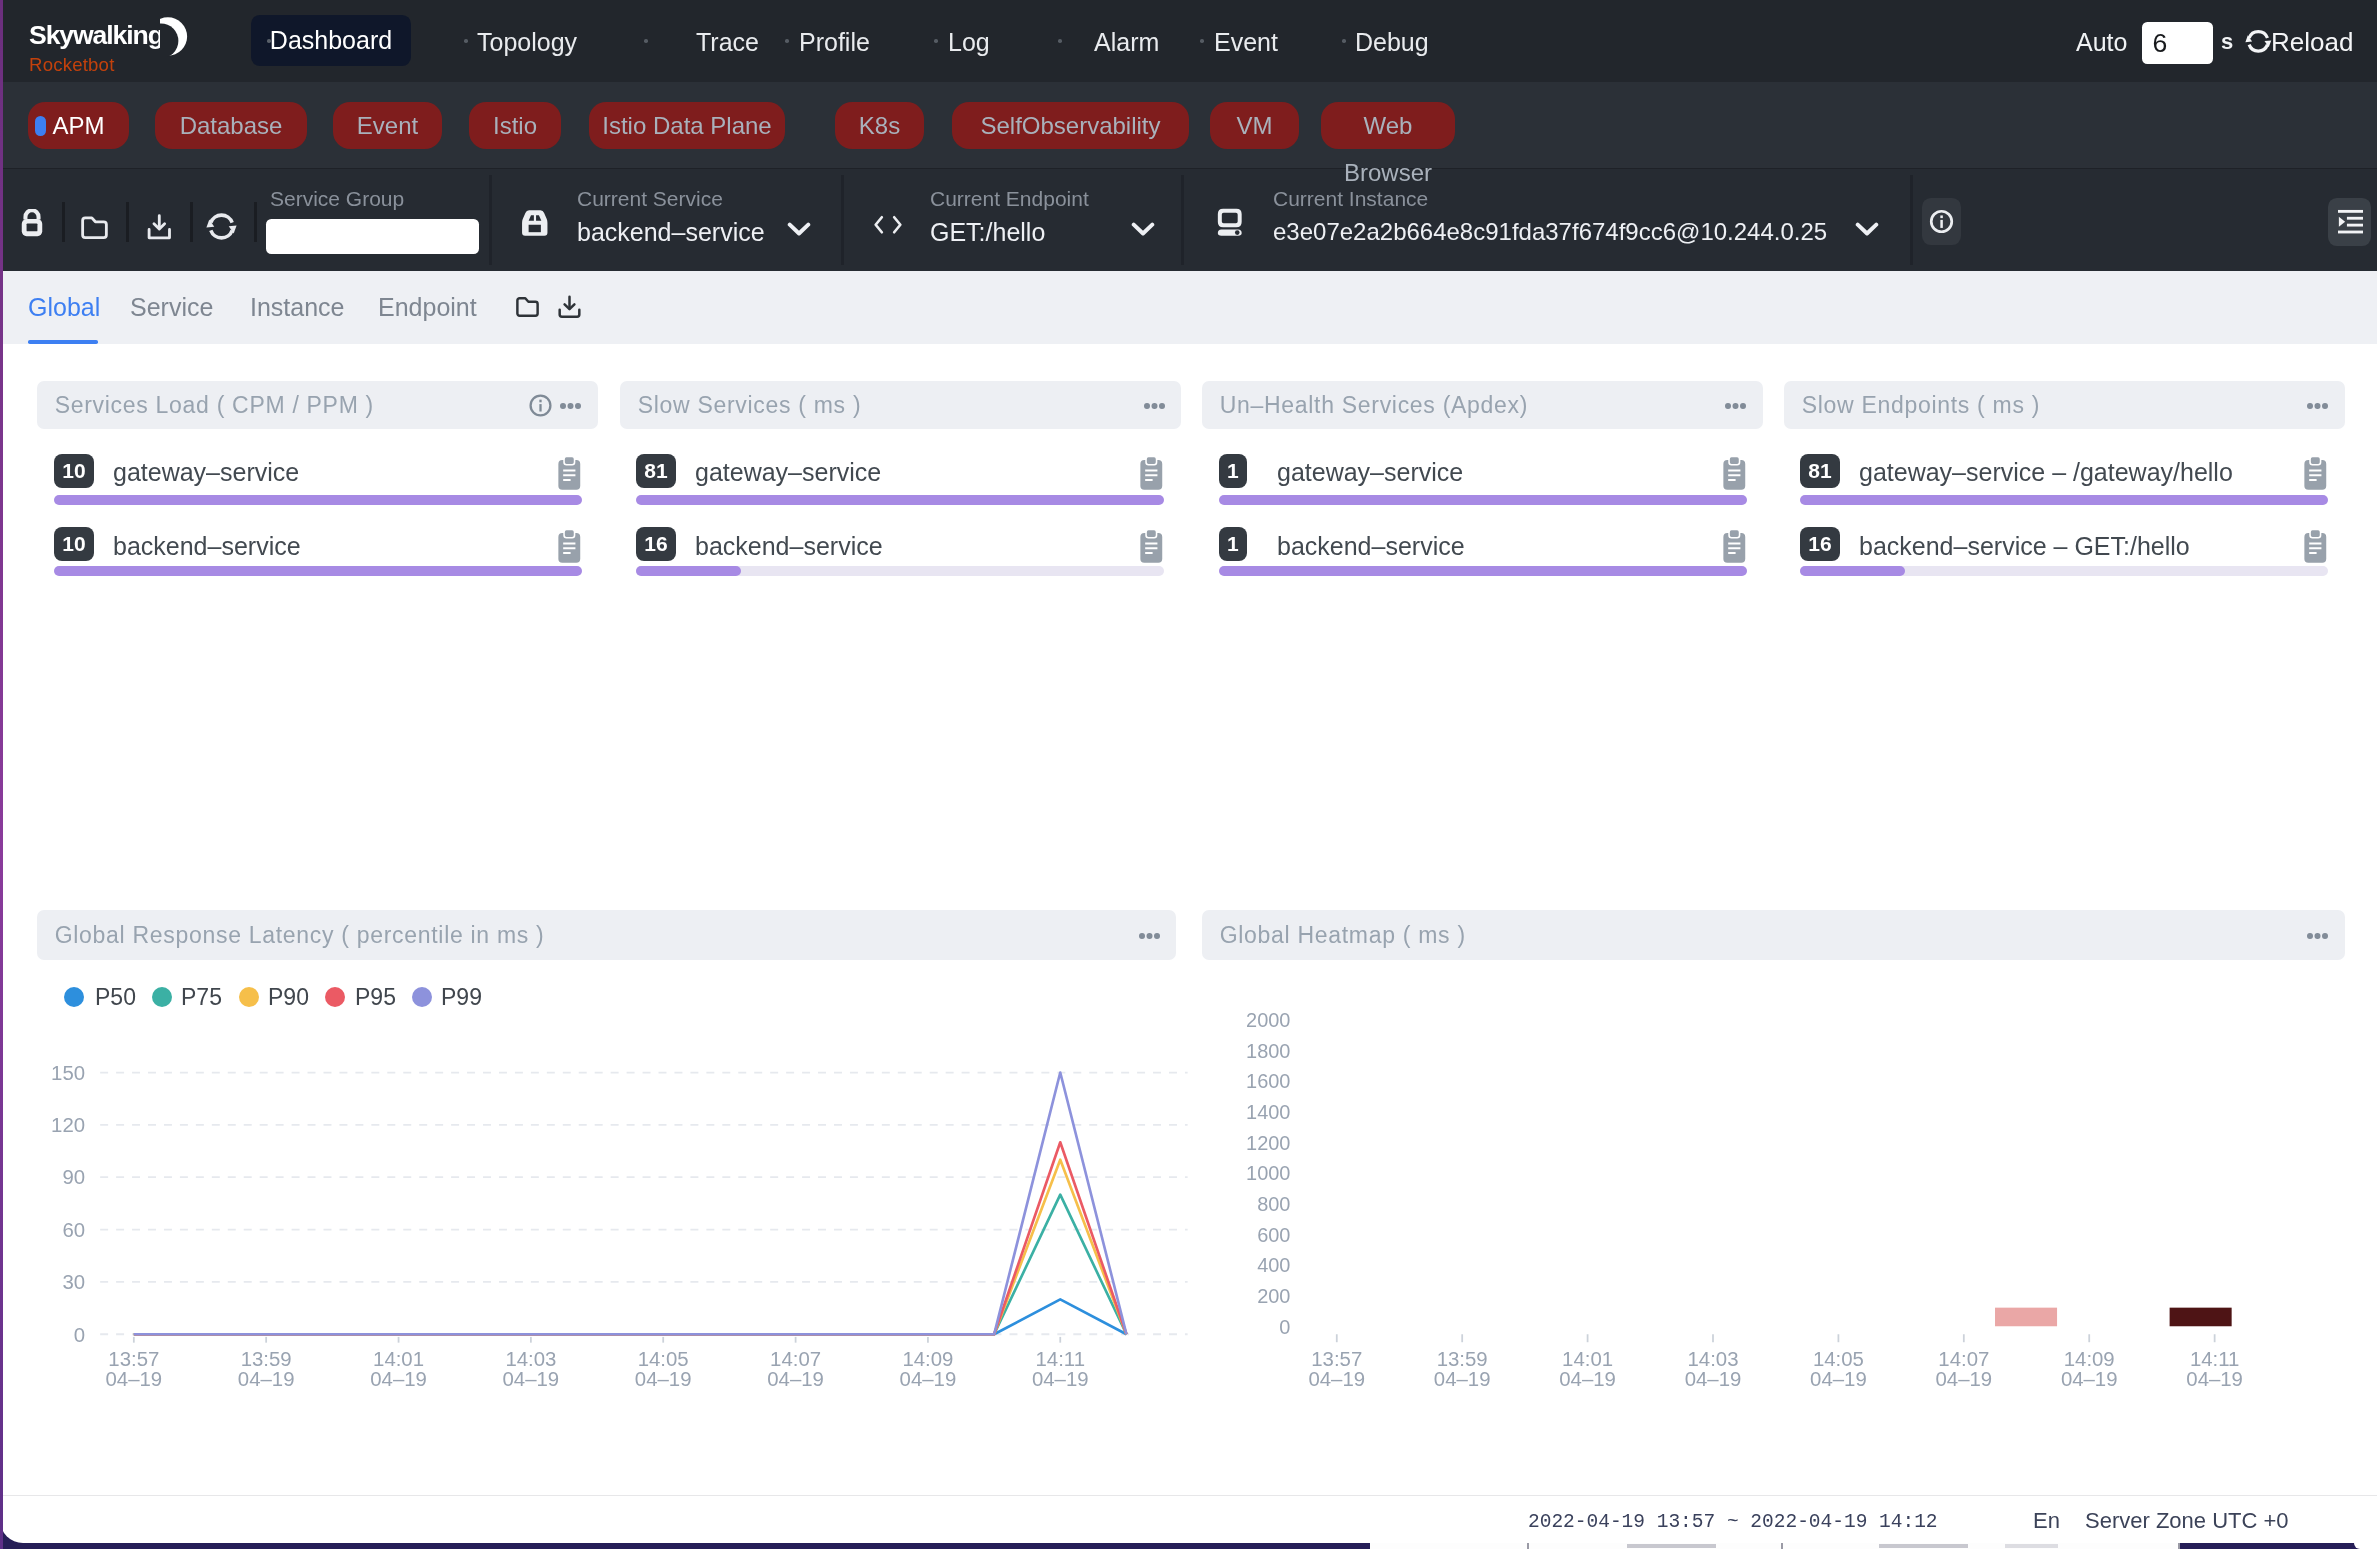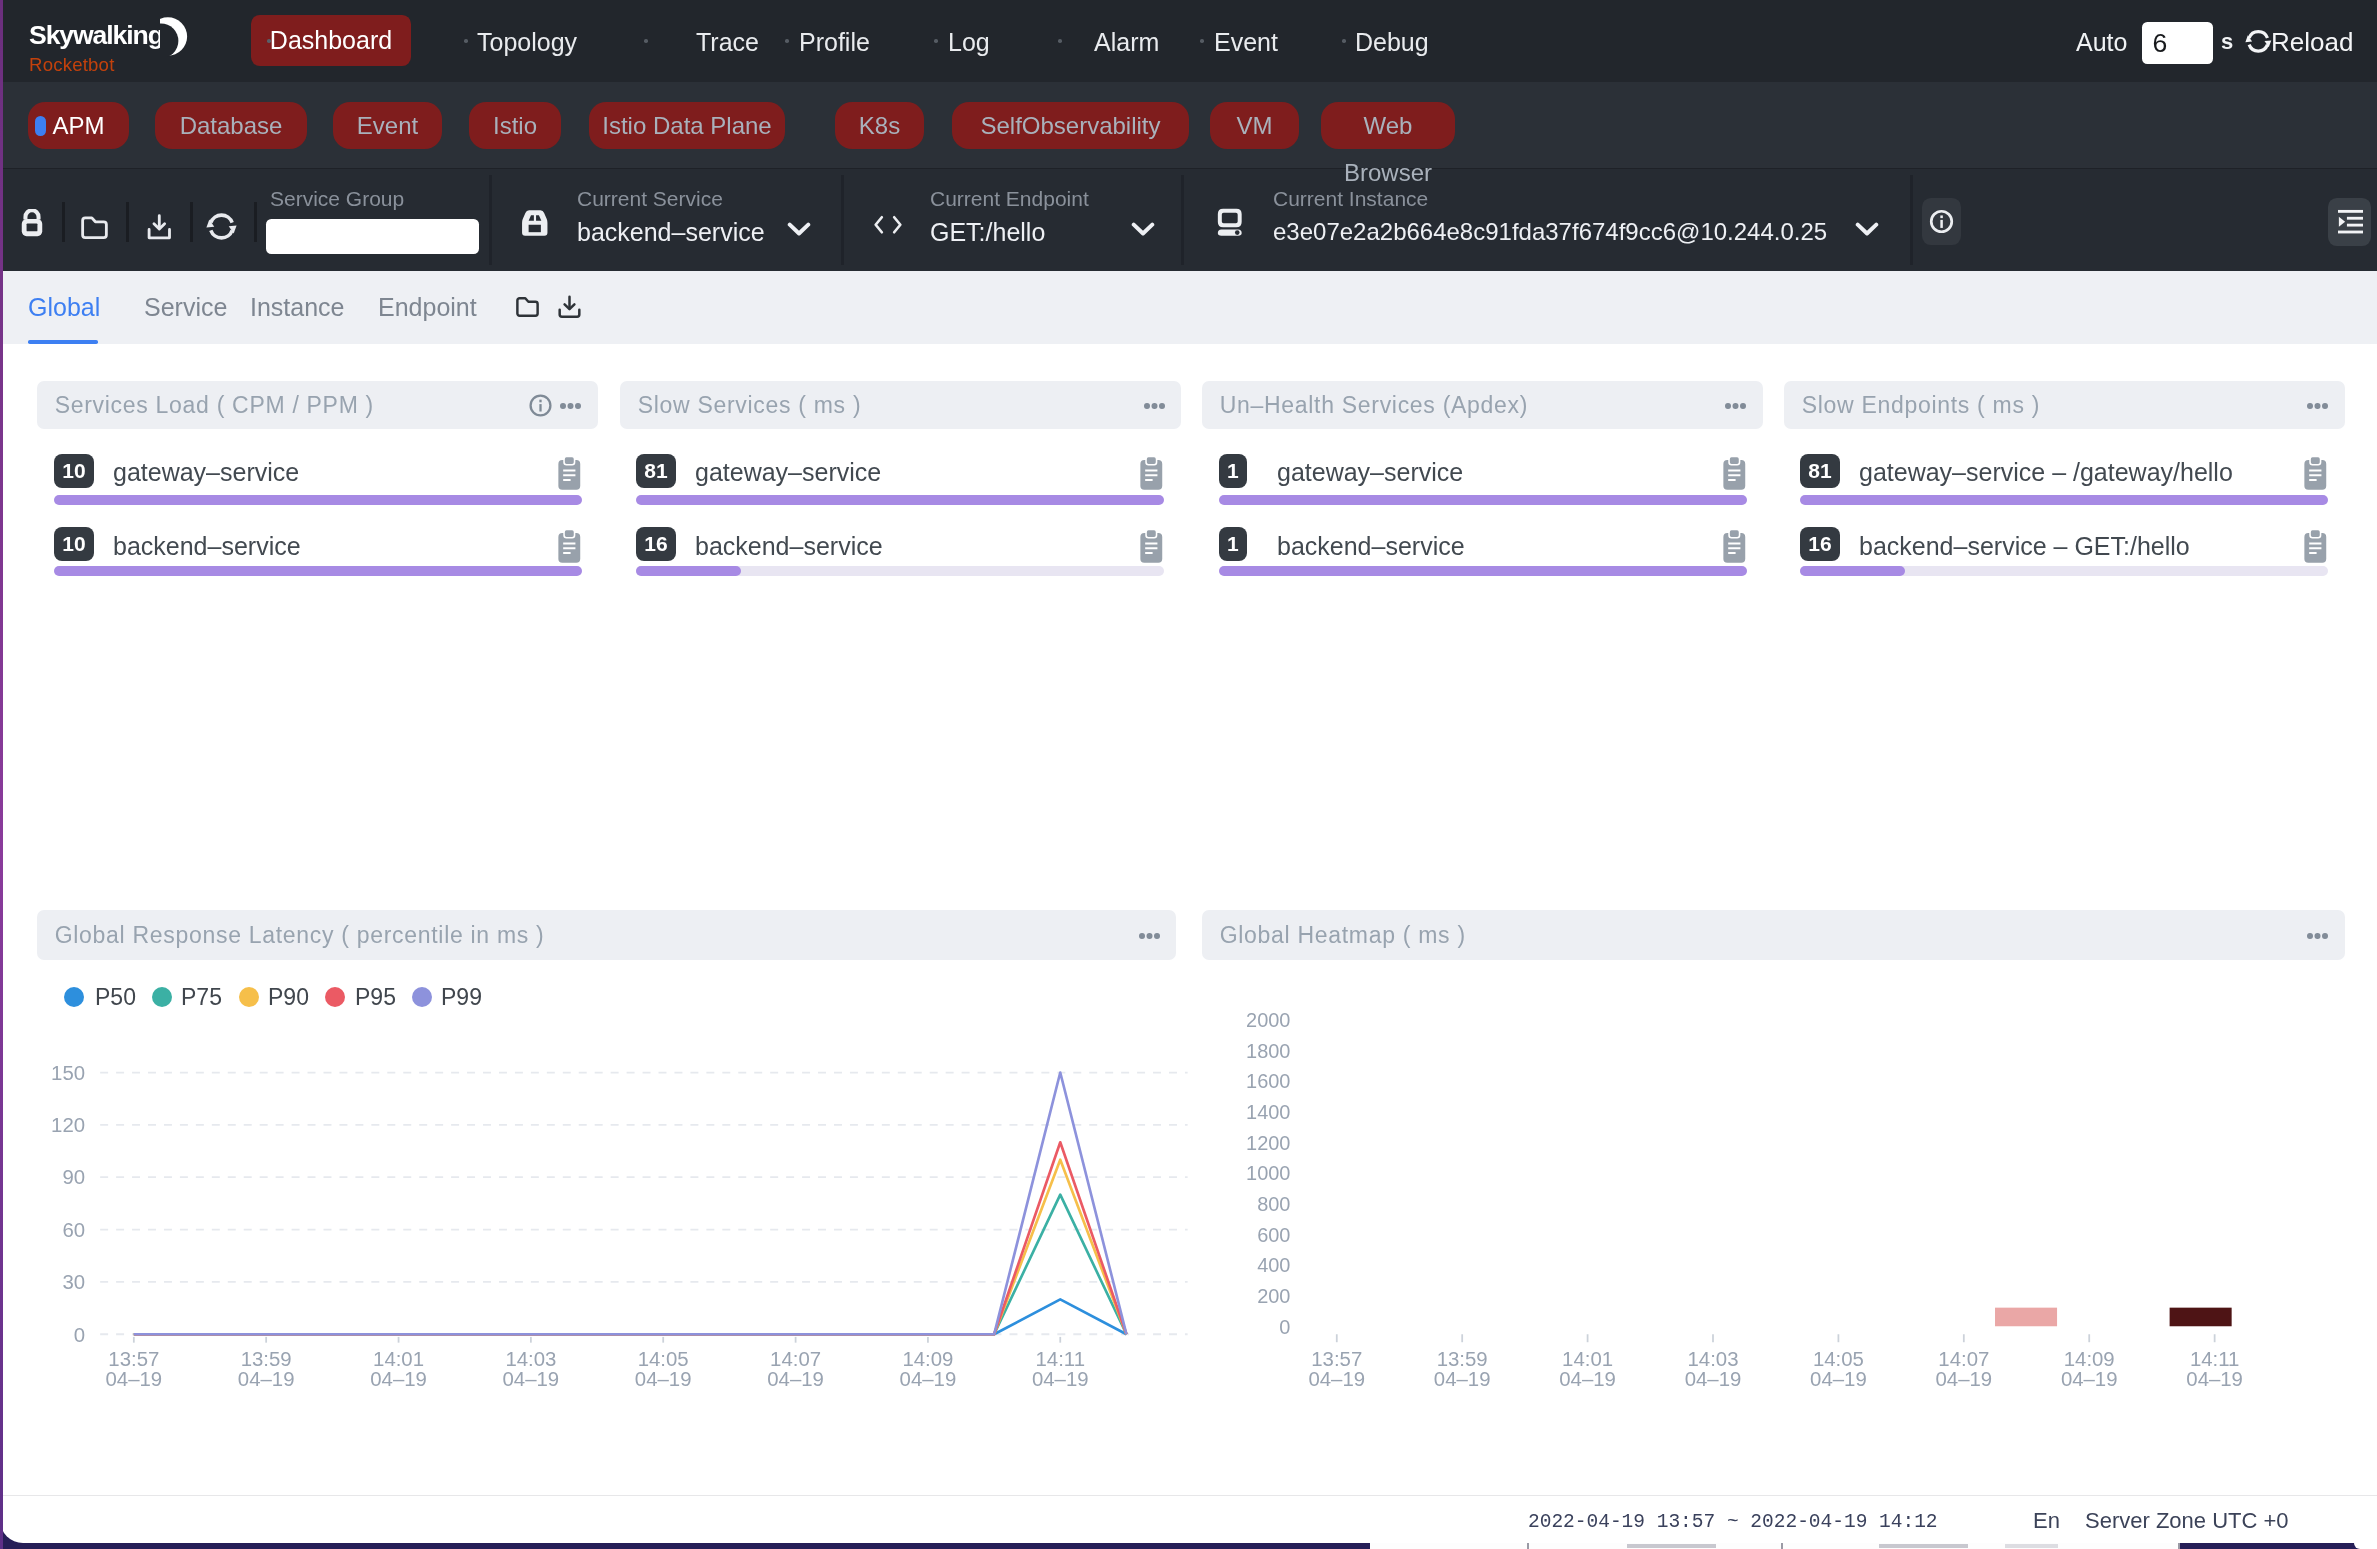--- a/index.html
+++ b/index.html
@@ -12,21 +12,21 @@
 #selrow { position:absolute; left:0; top:168px; width:2377px; height:103px; background:#262b32; border-top:1.8px solid #1e2127; }
 #gtabs { position:absolute; left:0; top:271px; width:2377px; height:73px; background:#eef0f4; }
 #leftstrip { position:absolute; left:0; top:0; width:2.7px; height:1550px; background:linear-gradient(180deg,#6b2f7d 0%,#8a3b9b 55%,#5d2f87 100%); z-index:60; }
 
 #logo { position:absolute; left:29px; top:19.5px; color:#fff; }
 #logo .l1 { font-size:26.6px; font-weight:bold; letter-spacing:-1.1px; }
 #logo .l2 { font-size:18.6px; color:#c2410c; margin-top:3.5px; letter-spacing:0.2px; }
 
 .navitem { position:absolute; top:27.5px; font-size:25px; color:#e9ebee; white-space:nowrap; }
 .navdot { position:absolute; top:39px; width:3.5px; height:3.5px; border-radius:50%; background:#565c64; }
-#dashbtn { position:absolute; left:251px; top:15px; width:160px; height:51px; background:#7f1d1d; border-radius:8.9px; color:#ffffff; font-size:25px; line-height:51px; text-align:center; }
+#dashbtn { position:absolute; left:251px; top:15px; width:160px; height:51px; background:#0f172a; border-radius:8.9px; color:#ffffff; font-size:25px; line-height:51px; text-align:center; }
 
 #auto { position:absolute; left:2076px; top:27.5px; font-size:25px; color:#f0f2f4; }
 #autoinput { position:absolute; left:2142px; top:22px; width:71px; height:42px; background:#ffffff; border-radius:5.3px; color:#17191c; font-size:26.6px; line-height:42px; padding-left:10.6px; }
 #slabel { position:absolute; left:2221px; top:29px; font-size:22px; font-weight:bold; color:#f0f2f4; }
 #reloadtxt { position:absolute; left:2271px; top:26.6px; font-size:26px; color:#f4f5f7; }
 
 .tbtn { position:absolute; top:102px; height:47px; background:#7f1d1d; border-radius:17px; color:#a9b1bb; font-size:24px; line-height:47px; text-align:center; }
 
 .seldiv { position:absolute; top:202px; width:2.7px; height:40px; background:#1a1d22; }
 .seldiv2 { position:absolute; top:175px; width:2.7px; height:90px; background:#1f232a; }
@@ -205,21 +205,21 @@
   <g stroke="#f2f3f5" stroke-width="3.2">
     <path d="M0,2.6 H28"></path>
     <path d="M10,10.3 H28"></path>
     <path d="M10,18 H28"></path>
     <path d="M0,25.7 H28"></path>
   </g>
   <path d="M1,8.5 l7,5.7 -7,5.7 z" fill="#f2f3f5"></path>
 </svg>
 
 <div class="gtab" id="gtabglobal" style="left:28px">Global</div>
-<div class="gtab" style="left:144px">Service</div>
+<div class="gtab" style="left:130px">Service</div>
 <div class="gtab" style="left:250px">Instance</div>
 <div class="gtab" style="left:378px">Endpoint</div>
 <div id="gtabline"></div>
 <svg class="abs" style="left:515px;top:296px" width="25" height="22" viewBox="0 0 28 25">
   <path d="M2.5,5 a2.5,2.5 0 0 1 2.5,-2.5 h6.5 l3.5,4 H23 a2.5,2.5 0 0 1 2.5,2.5 v11 a2.5,2.5 0 0 1 -2.5,2.5 H5 a2.5,2.5 0 0 1 -2.5,-2.5 z" fill="none" stroke="#2e3338" stroke-width="2.8" stroke-linejoin="round"></path>
 </svg>
 <svg class="abs" style="left:557px;top:294px" width="25" height="26" viewBox="0 0 28 29">
   <g fill="none" stroke="#2e3338" stroke-width="2.8" stroke-linecap="round" stroke-linejoin="round">
     <path d="M14,3 V16"></path>
     <path d="M8.5,11.5 l5.5,5.5 5.5,-5.5"></path>

